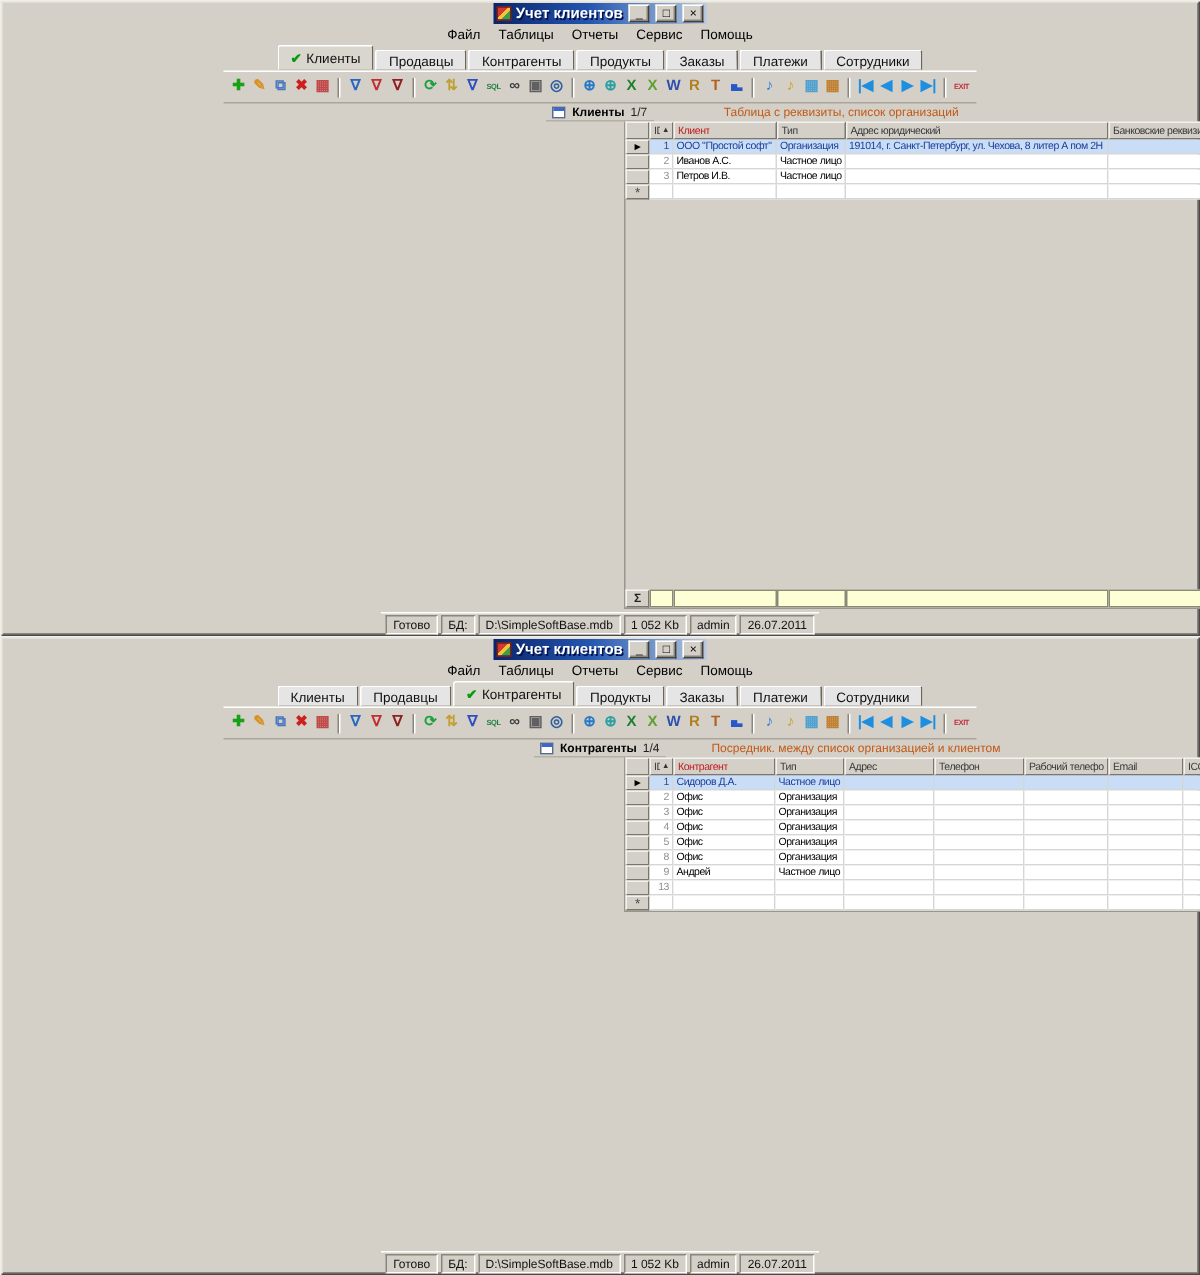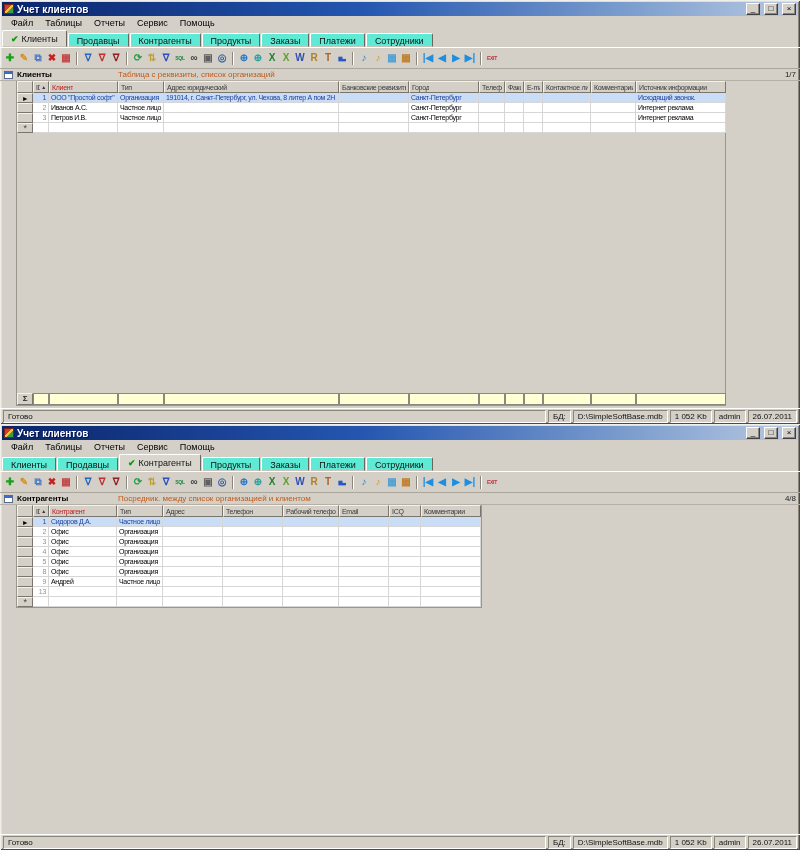--- a/index.html
+++ b/index.html
@@ -1,32 +1,32 @@
 <!DOCTYPE html>
 <html><head>
 <meta charset="utf-8">
 <style>
   *{margin:0;padding:0;box-sizing:border-box;font-family:"Liberation Sans",sans-serif;}
   html,body{width:800px;height:850px;background:#d4d0c8;overflow:hidden;}
   .window{position:relative;width:800px;background:#d4d0c8;display:flex;flex-direction:column;
-          box-shadow:inset 1px 1px 0 #f0efe9, inset -1px -1px 0 #4a4a4a, inset 2px 2px 0 #e2dfd6, inset -2px -2px 0 #8a867c;}
+          box-shadow:inset 1px 1px 0 #f0efe9, inset -1px -1px 0 #4a4a4a, inset 2px 2px 0 #e2dfd6, inset -2px -2px 0 #8a867c;align-items:center;}
   .w1{height:424px}.w2{height:426px}
   
   .titlebar{height:14px;margin:2px 2px 0 2px;background:linear-gradient(90deg,#0a246a 0%,#2456b0 45%,#7fa0cf 80%,#b9c9e2 100%);
             display:flex;align-items:center;padding:0 2px;gap:3px;flex:none;}
   .app-icon{width:10px;height:10px;flex:none;background:linear-gradient(135deg,#d43b2f 0 42%,#f5c33d 42% 62%,#3f9e43 62%);border:1px solid #7a2018;}
   .title-text{color:#fff;font-size:10px;font-weight:bold;flex:1;white-space:nowrap;text-shadow:1px 1px 0 #00114d;}
   .winbtn{width:14px;height:12px;background:#d4d0c8;border:1px solid;border-color:#ffffff #404040 #404040 #ffffff;
           box-shadow:inset -1px -1px 0 #8a867c;font-size:8px;line-height:10px;text-align:center;color:#000;margin-left:1px;flex:none;}
   
   .menubar{height:13px;display:flex;align-items:center;padding:0 5px;flex:none;}
   .menu-item{font-size:9px;padding:0 6px;color:#000;white-space:nowrap;}
   
   .tabbar{height:18px;display:flex;align-items:flex-end;padding:0 2px;gap:1px;flex:none;}
-  .tab{height:14px;background:#5eead4;border:1px solid;border-color:#ffffff #6a665e #c8c4bc #ffffff;border-radius:2px 2px 0 0;
+  .tab{height:14px;background:#e5e5e5;border:1px solid;border-color:#ffffff #6a665e #c8c4bc #ffffff;border-radius:2px 2px 0 0;
        font-size:9px;padding:1px 8px 0;display:flex;align-items:center;gap:3px;white-space:nowrap;color:#111;}
   .tab.active{height:17px;background:#d9d6cd;}
   .tab-check{color:#0a9a0a;font-weight:bold;font-size:9px;line-height:8px;}
   
   .toolbar{height:22px;border-top:1px solid #fff;border-bottom:1px solid #aaa69c;display:flex;align-items:center;padding:0 3px;flex:none;}
   .tbtn{width:14px;height:16px;display:flex;align-items:center;justify-content:center;flex:none;}
   .tglyph{font-size:10px;line-height:14px;font-weight:bold;}
   .tglyph.tiny{font-size:5px;letter-spacing:-0.3px;}
   .tbtn.sep{width:2px;height:13px;border-left:1px solid #8a867c;border-right:1px solid #ffffff;margin:0 3px;}
   
@@ -630,21 +630,21 @@
 
       <span class="tbtn">
         <span class="tglyph tiny" style="color: rgb(192, 48, 64);">EXIT</span>
       </span>
 
   </div>
   <div class="section-bar">
     <span class="section-icon"></span>
     <span class="section-title">Контрагенты</span>
     <span class="section-desc">Посредник. между список организацией и клиентом</span>
-    <span class="section-counter">4/8</span>
+    <span class="section-counter">1/4</span>
   </div>
   <div class="fill">
     <div class="grid-wrap">
         <div class="grid-row">
           <div class="grid-cell selector-cell header-cell"></div>
           <div class="grid-cell header-cell" style="width: 16px;">
             <div class="hlabel">ID</div>
             <div class="sortmark">▲</div>
           </div>
           <div class="grid-cell header-cell" style="width: 68px;">

